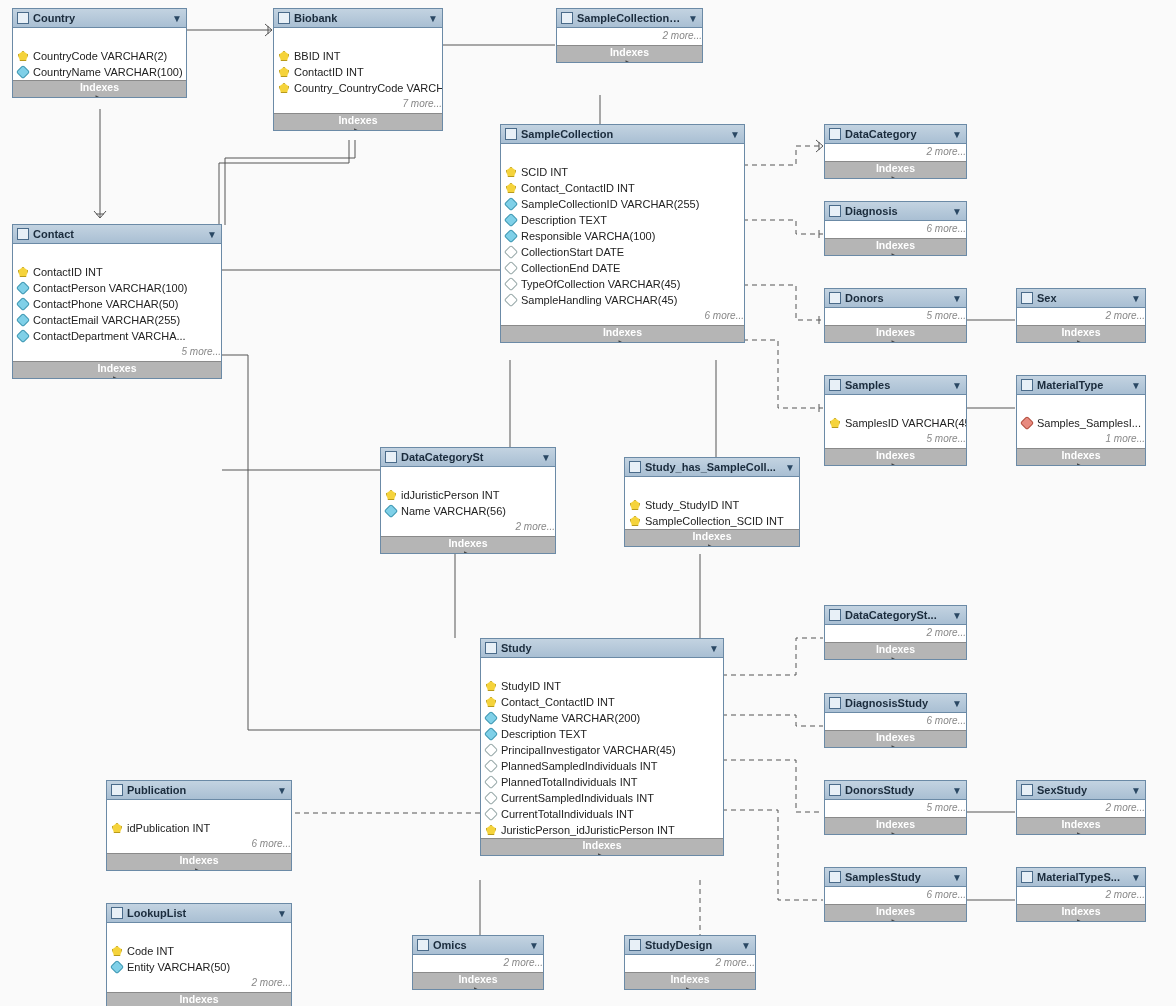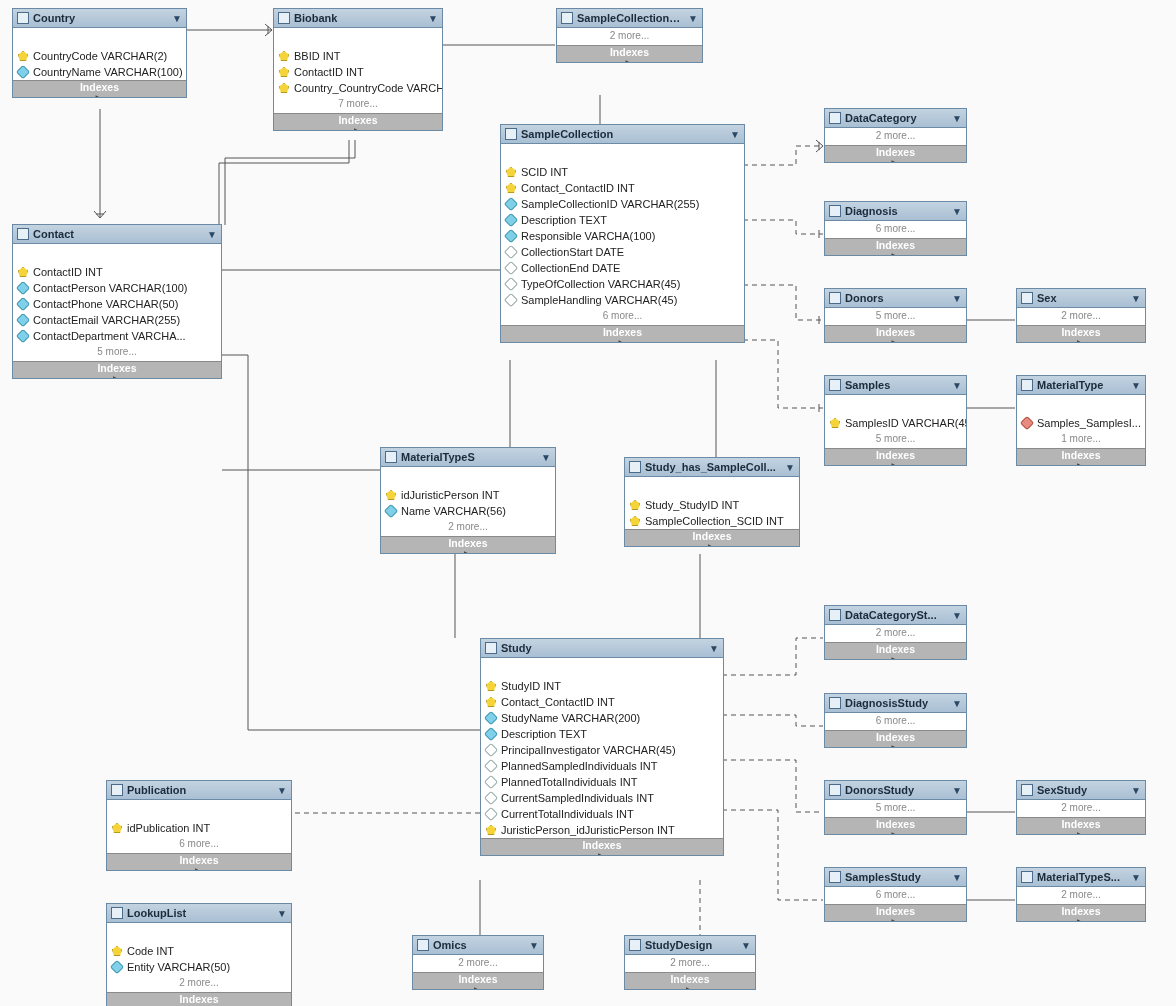--- a/index.html
+++ b/index.html
@@ -13,21 +13,21 @@
   .ehead .arrow{color:#2a4864;flex:none;font-size:10px;}
   .fields{background:#fff;margin-top:20px;}
   .field{display:flex;align-items:center;gap:5px;padding:2px 5px;border-bottom:0;white-space:nowrap;
          overflow:hidden;text-overflow:ellipsis;}
   .ico{width:8px;height:8px;border-radius:2px;flex:none;transform:rotate(45deg);}
   .ico.pk{background:#f5d33b;border:1px solid #b89a1a;border-radius:0;transform:none;
           clip-path:polygon(50% 0,100% 35%,80% 100%,20% 100%,0 35%);}
   .ico.col{background:#7fd0e8;border:1px solid #3a96b2;}
   .ico.empty{background:#fff;border:1px solid #9aa;}
   .ico.fk{background:#e88a7f;border:1px solid #b24a3a;}
-  .more{color:#888;text-align:center;padding:2px 0 4px;font-size:10px;background:#fff;}
+  .more{color:#888;text-align:right;padding:2px 0 4px;font-size:10px;background:#fff;font-style:italic;}
   .idx{background:#b5b5b5;color:#fff;height:16px;display:flex;align-items:center;
        justify-content:space-between;padding:0 6px;font-size:10.5px;font-weight:bold;border-top:1px solid #8a8a8a;flex-direction:column;}
   .idx .arrow{color:#444;font-size:10px;}
   svg.lines{position:absolute;left:0;top:0;width:1176px;height:1006px;pointer-events:none;}
   svg.lines path{stroke:#555;stroke-width:1;fill:none;}
   svg.lines path.dashed{stroke-dasharray:5 4;}
   svg.lines line{stroke:#555;stroke-width:1;}
 </style>
 </head>
 <body>
@@ -222,21 +222,21 @@
           <span>SampleHandling VARCHAR(45)</span>
         </div>
   </div>
   <div class="more">6 more...</div>
   <div class="idx">
         <span>Indexes</span>
         <span class="arrow">▶</span>
       </div>
 </div>
 
-<div class="entity" style="left:824px;top:108px;width:141px">
+<div class="entity" style="left:824px;top:124px;width:141px">
   <div class="ehead">
         <span class="hicon"></span>
         <span class="title">DataCategory</span>
         <span class="arrow">▼</span>
       </div>
   <div class="more">2 more...</div>
   <div class="idx">
         <span>Indexes</span>
         <span class="arrow">▶</span>
       </div>
@@ -315,21 +315,21 @@
   <div class="more">1 more...</div>
   <div class="idx">
         <span>Indexes</span>
         <span class="arrow">▶</span>
       </div>
 </div>
 
 <div class="entity" style="left:380px;top:447px;width:174px">
   <div class="ehead">
         <span class="hicon"></span>
-        <span class="title">MaterialTypeS</span>
+        <span class="title">DataCategorySt</span>
         <span class="arrow">▼</span>
       </div>
   <div class="fields">
     <div class="field">
           <span class="ico pk"></span>
           <span>idJuristicPerson INT</span>
         </div>
     <div class="field">
           <span class="ico col"></span>
           <span>Name VARCHAR(56)</span>

